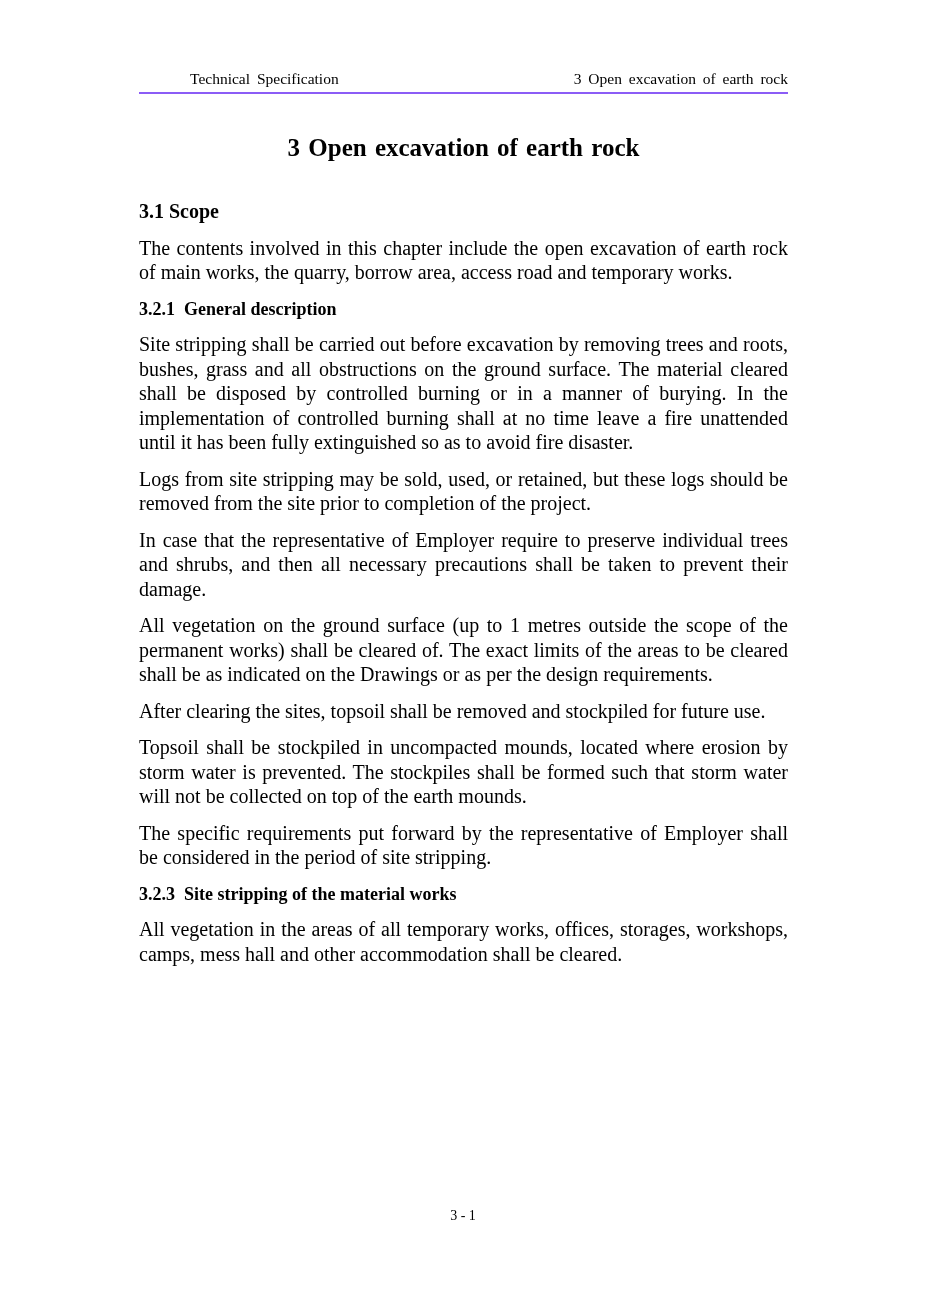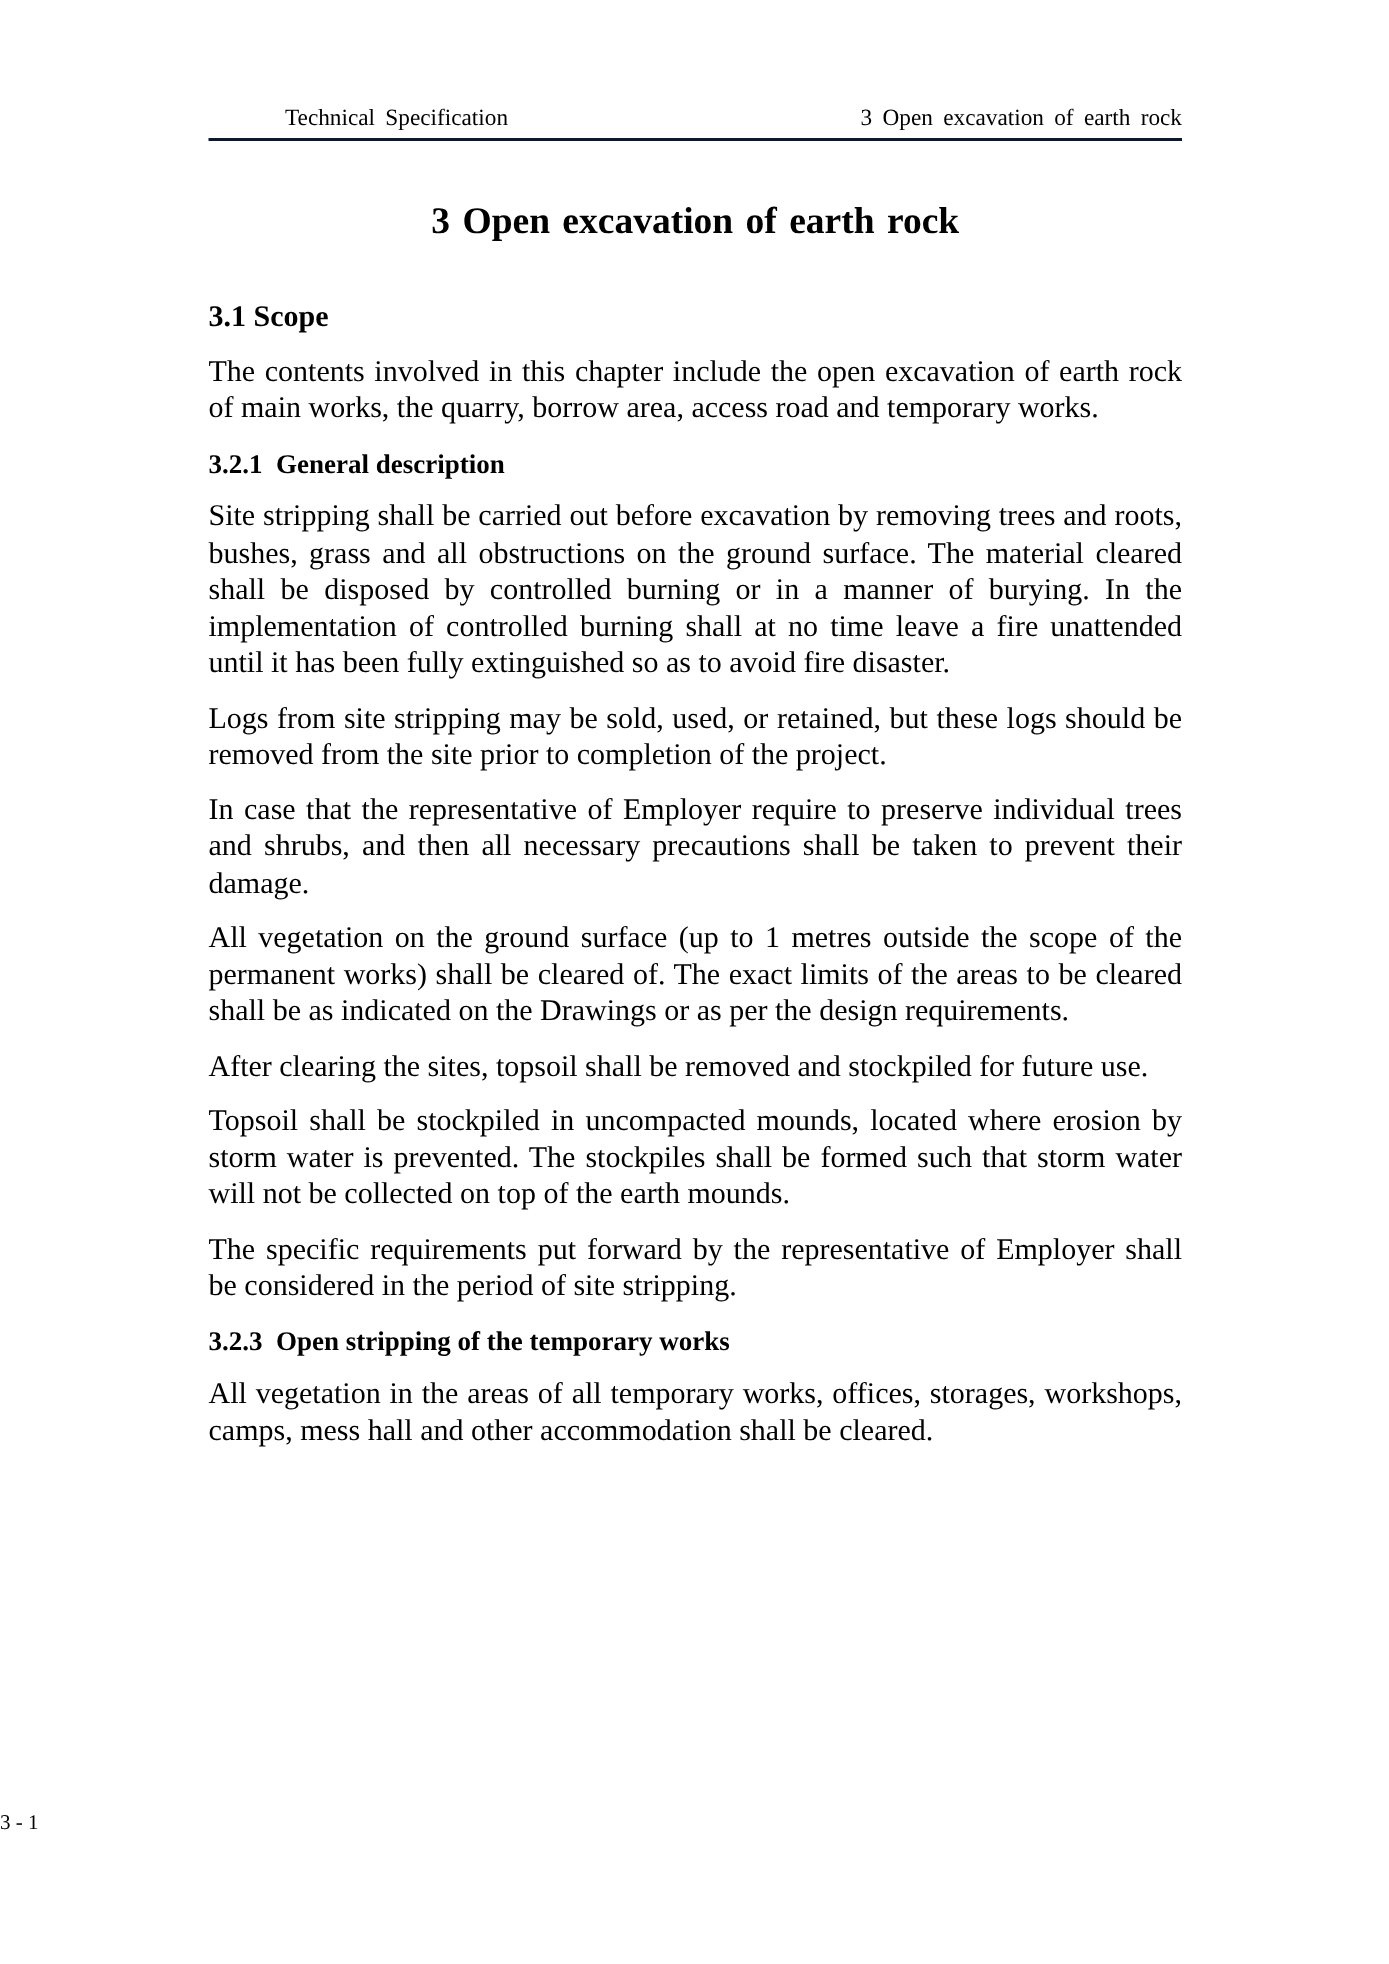--- a/index.html
+++ b/index.html
@@ -15,21 +15,21 @@
     color: #000000;
     font-family: "Liberation Serif", "DejaVu Serif", serif;
     box-sizing: border-box;
     padding: 70px 138px 0 139px;
     overflow: hidden;
   }
   .header {
     display: flex;
     justify-content: space-between;
     align-items: flex-end;
-    border-bottom: 2px solid #0f172a;
+    border-bottom: 2px solid #8b5cf6;
     padding-bottom: 4px;
     font-size: 15.5px;
     word-spacing: 3px;
     white-space: pre;
   }
   .header .left {
     padding-left: 51px;
   }
   .doc-title {
     margin-top: 38px;
@@ -58,21 +58,21 @@
     font-size: 20px;
     line-height: 24.5px;
     text-align: justify;
     text-justify: inter-word;
   }
   .footer {
     position: absolute;
     left: 0;
     right: 0;
     bottom: 85px;
-    text-align: left;
+    text-align: center;
     font-size: 14px;
     white-space: pre;
   }
 </style>
 </head>
 <body>
 
 <div class="page">
 
   <div class="header">
@@ -89,18 +89,18 @@
   <div class="h3">3.2.1  General description</div>
   <p class="para">Site stripping shall be carried out before excavation by removing trees and roots, bushes, grass and all obstructions on the ground surface. The material cleared shall be disposed by controlled burning or in a manner of burying. In the implementation of controlled burning shall at no time leave a fire unattended until it has been fully extinguished so as to avoid fire disaster.</p>
   <p class="para">Logs from site stripping may be sold, used, or retained, but these logs should be removed from the site prior to completion of the project.</p>
   <p class="para">In case that the representative of Employer require to preserve individual trees and shrubs, and then all necessary precautions shall be taken to prevent their damage.</p>
 
   <p class="para">All vegetation on the ground surface (up to 1 metres outside the scope of the permanent works) shall be cleared of. The exact limits of the areas to be cleared shall be as indicated on the Drawings or as per the design requirements.</p>
   <p class="para">After clearing the sites, topsoil shall be removed and stockpiled for future use.</p>
   <p class="para">Topsoil shall be stockpiled in uncompacted mounds, located where erosion by storm water is prevented. The stockpiles shall be formed such that storm water will not be collected on top of the earth mounds.</p>
   <p class="para">The specific requirements put forward by the representative of Employer shall be considered in the period of site stripping.</p>
 
-  <div class="h3">3.2.3  Open stripping of the temporary works</div>
+  <div class="h3">3.2.3  Site stripping of the material works</div>
   <p class="para">All vegetation in the areas of all temporary works, offices, storages, workshops, camps, mess hall and other accommodation shall be cleared.</p>
 
   <div class="footer">3 - 1</div>
 
 </div>
 
 </body></html>

